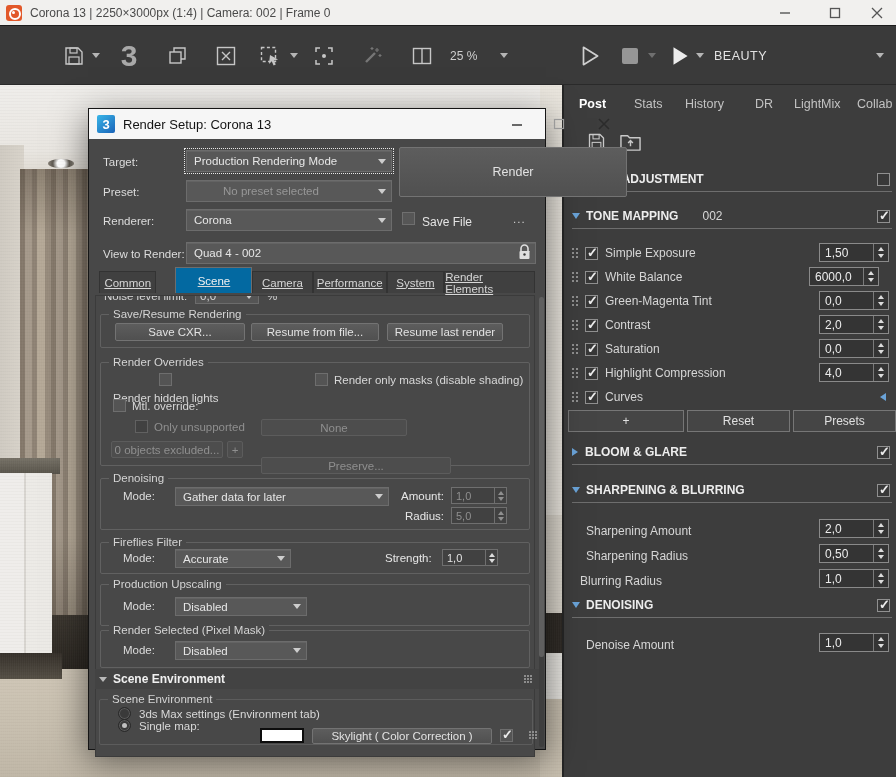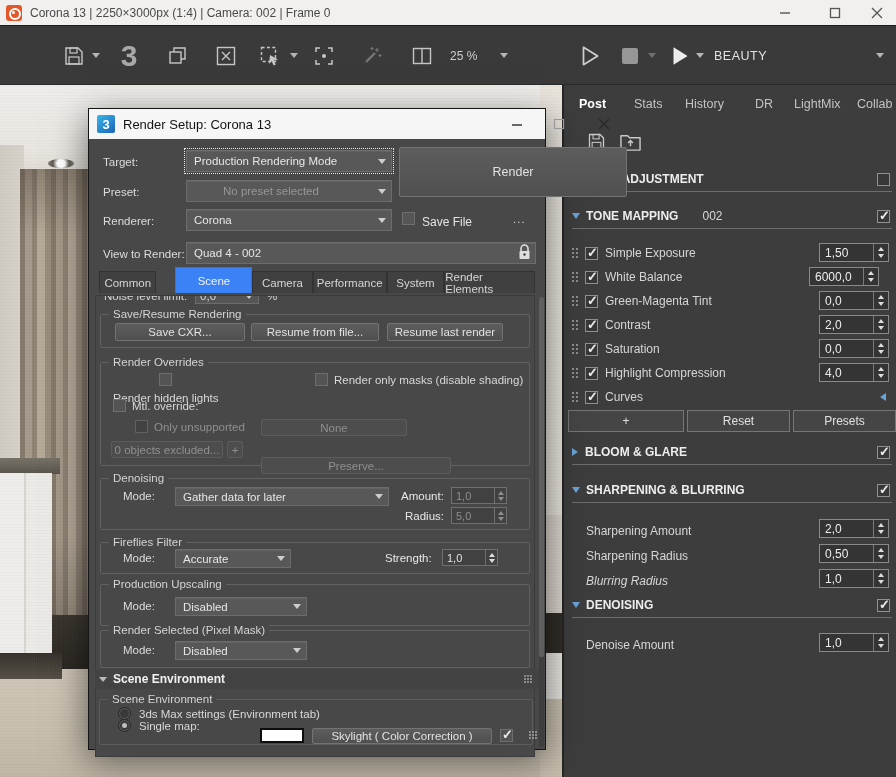--- a/index.html
+++ b/index.html
@@ -69,23 +69,23 @@
   .dctl{position:absolute;top:0;height:30px;width:40px;display:flex;align-items:center;justify-content:center;}
   .dlabel{position:absolute;color:#dcdcdc;}
   .dd{position:absolute;height:22px;background:#585858;border:1px solid #6c6c6c;display:flex;align-items:center;padding:0 20px 0 7px;color:#e6e6e6;font-size:11.5px;box-shadow:inset 0 1px 0 rgba(255,255,255,.07);}
   .dd .arr{position:absolute;right:5px;top:50%;margin-top:-2.5px;width:0;height:0;border-left:4px solid transparent;border-right:4px solid transparent;border-top:5px solid #cdcdcd;}
   .dd.focus{outline:1px dotted #e8e8e8;outline-offset:1px;}
   .dd.dis{color:#979797;padding-left:36px;}
   .dbtn{position:absolute;background:linear-gradient(#5d5d5d,#505050);border:1px solid #737373;border-radius:2px;color:#e2e2e2;display:flex;align-items:center;justify-content:center;font-size:11.5px;}
   .dbtn.dis{color:#8f8f8f;background:#4d4d4d;border-color:#5c5c5c;}
   .grp{position:absolute;border:1px solid #616161;border-radius:2px;}
   .lg{position:absolute;top:-8px;left:8px;background:#484848;padding:0 4px;font-size:11.5px;color:#d4d4d4;line-height:15px;white-space:nowrap;}
-  .dtabs{position:absolute;left:10px;top:160px;width:436px;height:24px;display:flex;align-items:flex-end;}
+  .dtabs{position:absolute;left:10px;top:160px;width:436px;height:24px;display:flex;align-items:flex-end;text-decoration:underline;}
   .dtab{flex:1;height:22px;display:flex;align-items:center;justify-content:center;color:#d5d5d5;font-size:11.5px;background:#404040;border:1px solid #333;border-bottom:none;}
-  .dtab.active{height:26px;background:#3b82f6;border-color:#6d6d6d;color:#f2f2f2;margin-left:19px;}
+  .dtab.active{height:26px;background:#0369a1;border-color:#6d6d6d;color:#f2f2f2;margin-left:19px;}
   .content{position:absolute;left:6px;top:186px;width:440px;height:462px;border:1px solid #3b3b3b;background:#484848;}
   .radio{width:13px;height:13px;border-radius:50%;background:#3a3a3a;border:1px solid #2a2a2a;box-shadow:inset 0 0 0 1px #5a5a5a;position:relative;flex:none;}
   .radio.sel::after{content:"";position:absolute;left:3px;top:3px;width:5px;height:5px;border-radius:50%;background:#c0c0c0;}
   .smallfield{position:absolute;width:56px;height:17px;background:#414141;border:1px solid #6f6f6f;display:flex;align-items:center;font-size:11px;color:#e4e4e4;}
   .smallfield .val{flex:1;padding-left:4px;}
   .smallfield .spin{width:12px;gap:2px;border-left:1px solid #6f6f6f;}
   .smallfield.dis{color:#8f8f8f;}
   .smallfield.dis .tu{border-bottom-color:#8f8f8f;} .smallfield.dis .td{border-top-color:#8f8f8f;}
   .rollout{position:absolute;left:6px;top:560px;width:446px;height:20px;background:#434343;display:flex;align-items:center;font-weight:bold;color:#f0f0f0;font-size:12px;}
   .griddots{position:relative;width:9px;height:9px;}
@@ -392,21 +392,21 @@
       <span class="vlabel" style="margin-left:14px;">Sharpening Radius</span>
     </div>
     <div class="spinfield" style="left:255px;top:459px;">
       <span class="val">0,50</span>
       <div class="spin">
           <div class="tu"></div>
           <div class="td"></div>
         </div>
     </div>
     <div class="vrow" style="top:486px;">
-      <span class="vlabel" style="margin-left:14px;font-style:italic;">Blurring Radius</span>
+      <span class="vlabel" style="margin-left:8px;">Blurring Radius</span>
     </div>
     <div class="spinfield" style="left:255px;top:484px;">
       <span class="val">1,0</span>
       <div class="spin">
           <div class="tu"></div>
           <div class="td"></div>
         </div>
     </div>
 
     <div class="sec" style="top:508px;">

